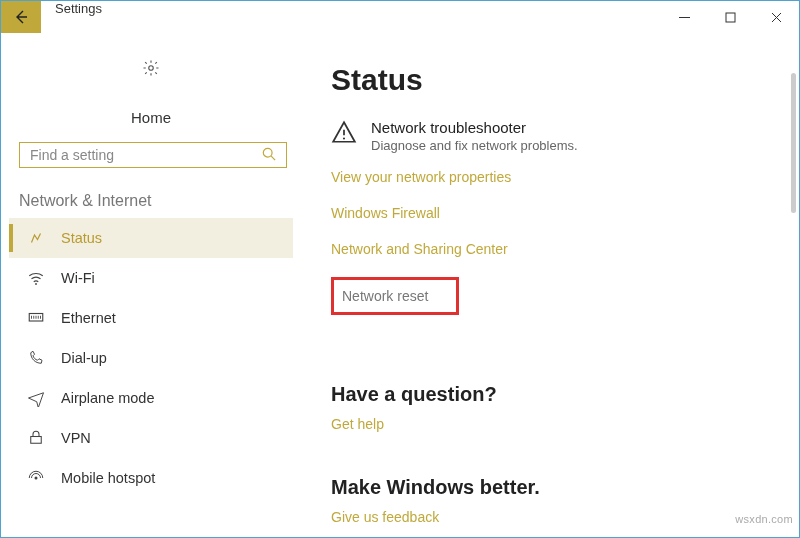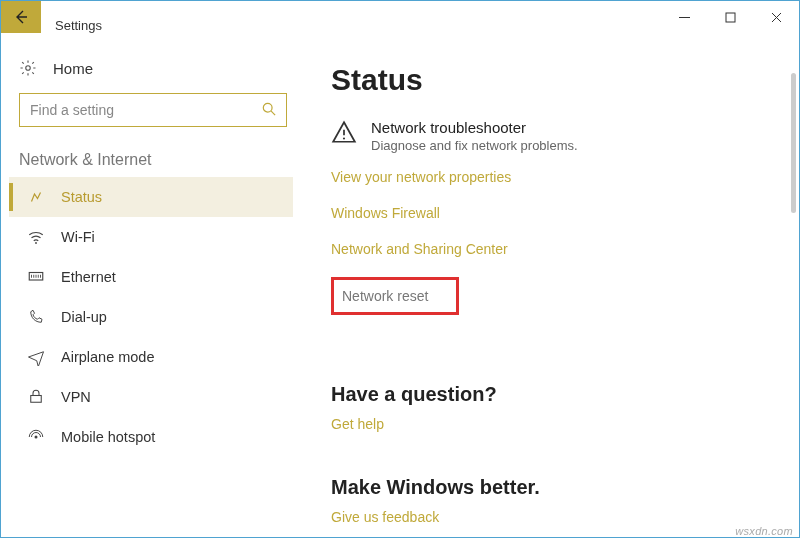--- a/index.html
+++ b/index.html
@@ -17,21 +17,21 @@
     width: 800px;
     height: 538px;
     border: 1px solid #4fa3d1;
     background: #fff;
     position: relative;
   }
   
   .titlebar {
     height: 32px;
     display: flex;
-    align-items: flex-end;
+    align-items: flex-start;
     background: #fff;
   }
   .back-btn {
     width: 40px;
     height: 32px;
     background: #c0a93a;
     display: flex;
     align-items: center;
     justify-content: center;
     color: #000;
@@ -61,34 +61,35 @@
     height: calc(100% - 32px);
   }
   .sidebar {
     width: 300px;
     padding: 22px 8px 10px 8px;
     overflow: hidden;
   }
   .home-row {
     display: flex;
     align-items: center;
-    gap: 16px;
+    gap: 32px;
     padding: 4px 10px 16px 10px;
+    flex-direction: column;
   }
   .gear-icon {
     width: 18px; height: 18px;
     stroke: #444; fill: none;
   }
   .home-row span {
     font-size: 15px;
     color: #333;
   }
   .search-box {
     border: 1px solid #c0a93a;
-    height: 34px;
+    height: 26px;
     margin: 0 6px 20px 10px;
     display: flex;
     align-items: center;
     padding: 0 10px;
   }
   .search-box input {
     border: none;
     outline: none;
     flex: 1;
     font-size: 14px;
@@ -185,25 +186,24 @@
     top: 40px;
     width: 5px;
     height: 140px;
     background: #ccc;
     border-radius: 3px;
   }
 
   .watermark {
     position: absolute;
     right: 6px;
-    bottom: 0;
+    bottom: 12px;
     font-size: 11px;
     color: #aaa;
     letter-spacing: .3px;
-    font-style: italic;
   }
 </style>
 </head>
 <body>
 
 <div class="window">
 
   <div class="titlebar">
     <div class="back-btn">
       <svg width="16" height="16" viewBox="0 0 16 16">

